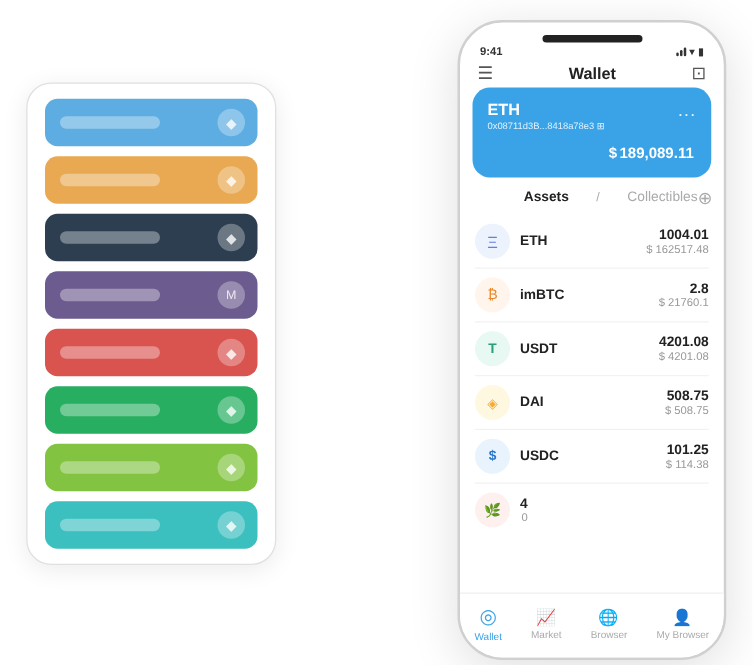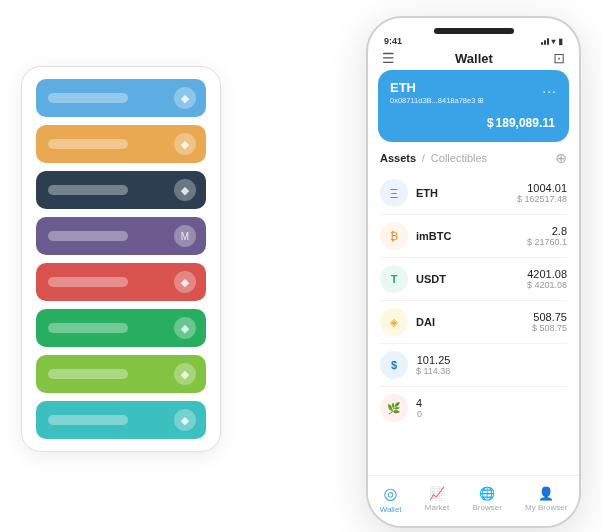--- a/index.html
+++ b/index.html
@@ -187,22 +187,23 @@
     
     .assets-tabs {
       display: flex;
       align-items: center;
       justify-content: space-between;
       padding: 0 12px 6px;
     }
 
     .assets-tabs-left {
       display: flex;
-      gap: 6px;
-      align-items: center;
+      gap: 22px;
+      align-items: center;
+      margin-left: 39px;
     }
 
     .tab-active {
       font-size: 11px;
       font-weight: 700;
       color: #222;
     }
 
     .tab-divider {
       font-size: 10px;
@@ -255,21 +256,21 @@
       color: #222;
       flex: 1;
     }
 
     .asset-amounts {
       text-align: right;
     }
 
     .asset-amount {
       font-size: 11px;
-      font-weight: 400;
+      font-weight: 700;
       color: #222;
       display: block;
     }
 
     .asset-usd {
       font-size: 9px;
       color: #999;
       display: block;
     }
 
@@ -445,20 +446,21 @@
         <div class="asset-icon icon-dai" style="font-size:11px">◈</div>
         <span class="asset-name">DAI</span>
         <div class="asset-amounts">
           <span class="asset-amount">508.75</span>
           <span class="asset-usd">$ 508.75</span>
         </div>
       </div>
 
       <div class="asset-item">
         <div class="asset-icon icon-usdc" style="font-size:11px;font-weight:700">$</div>
+        <span class="asset-name">USDC</span>
         <div class="asset-amounts">
           <span class="asset-amount">101.25</span>
           <span class="asset-usd">$ 114.38</span>
         </div>
       </div>
 
       <div class="asset-item">
         <div class="asset-icon icon-tft" style="font-size:11px">🌿</div>
         <div class="asset-amounts">
           <span class="asset-amount">4</span>

